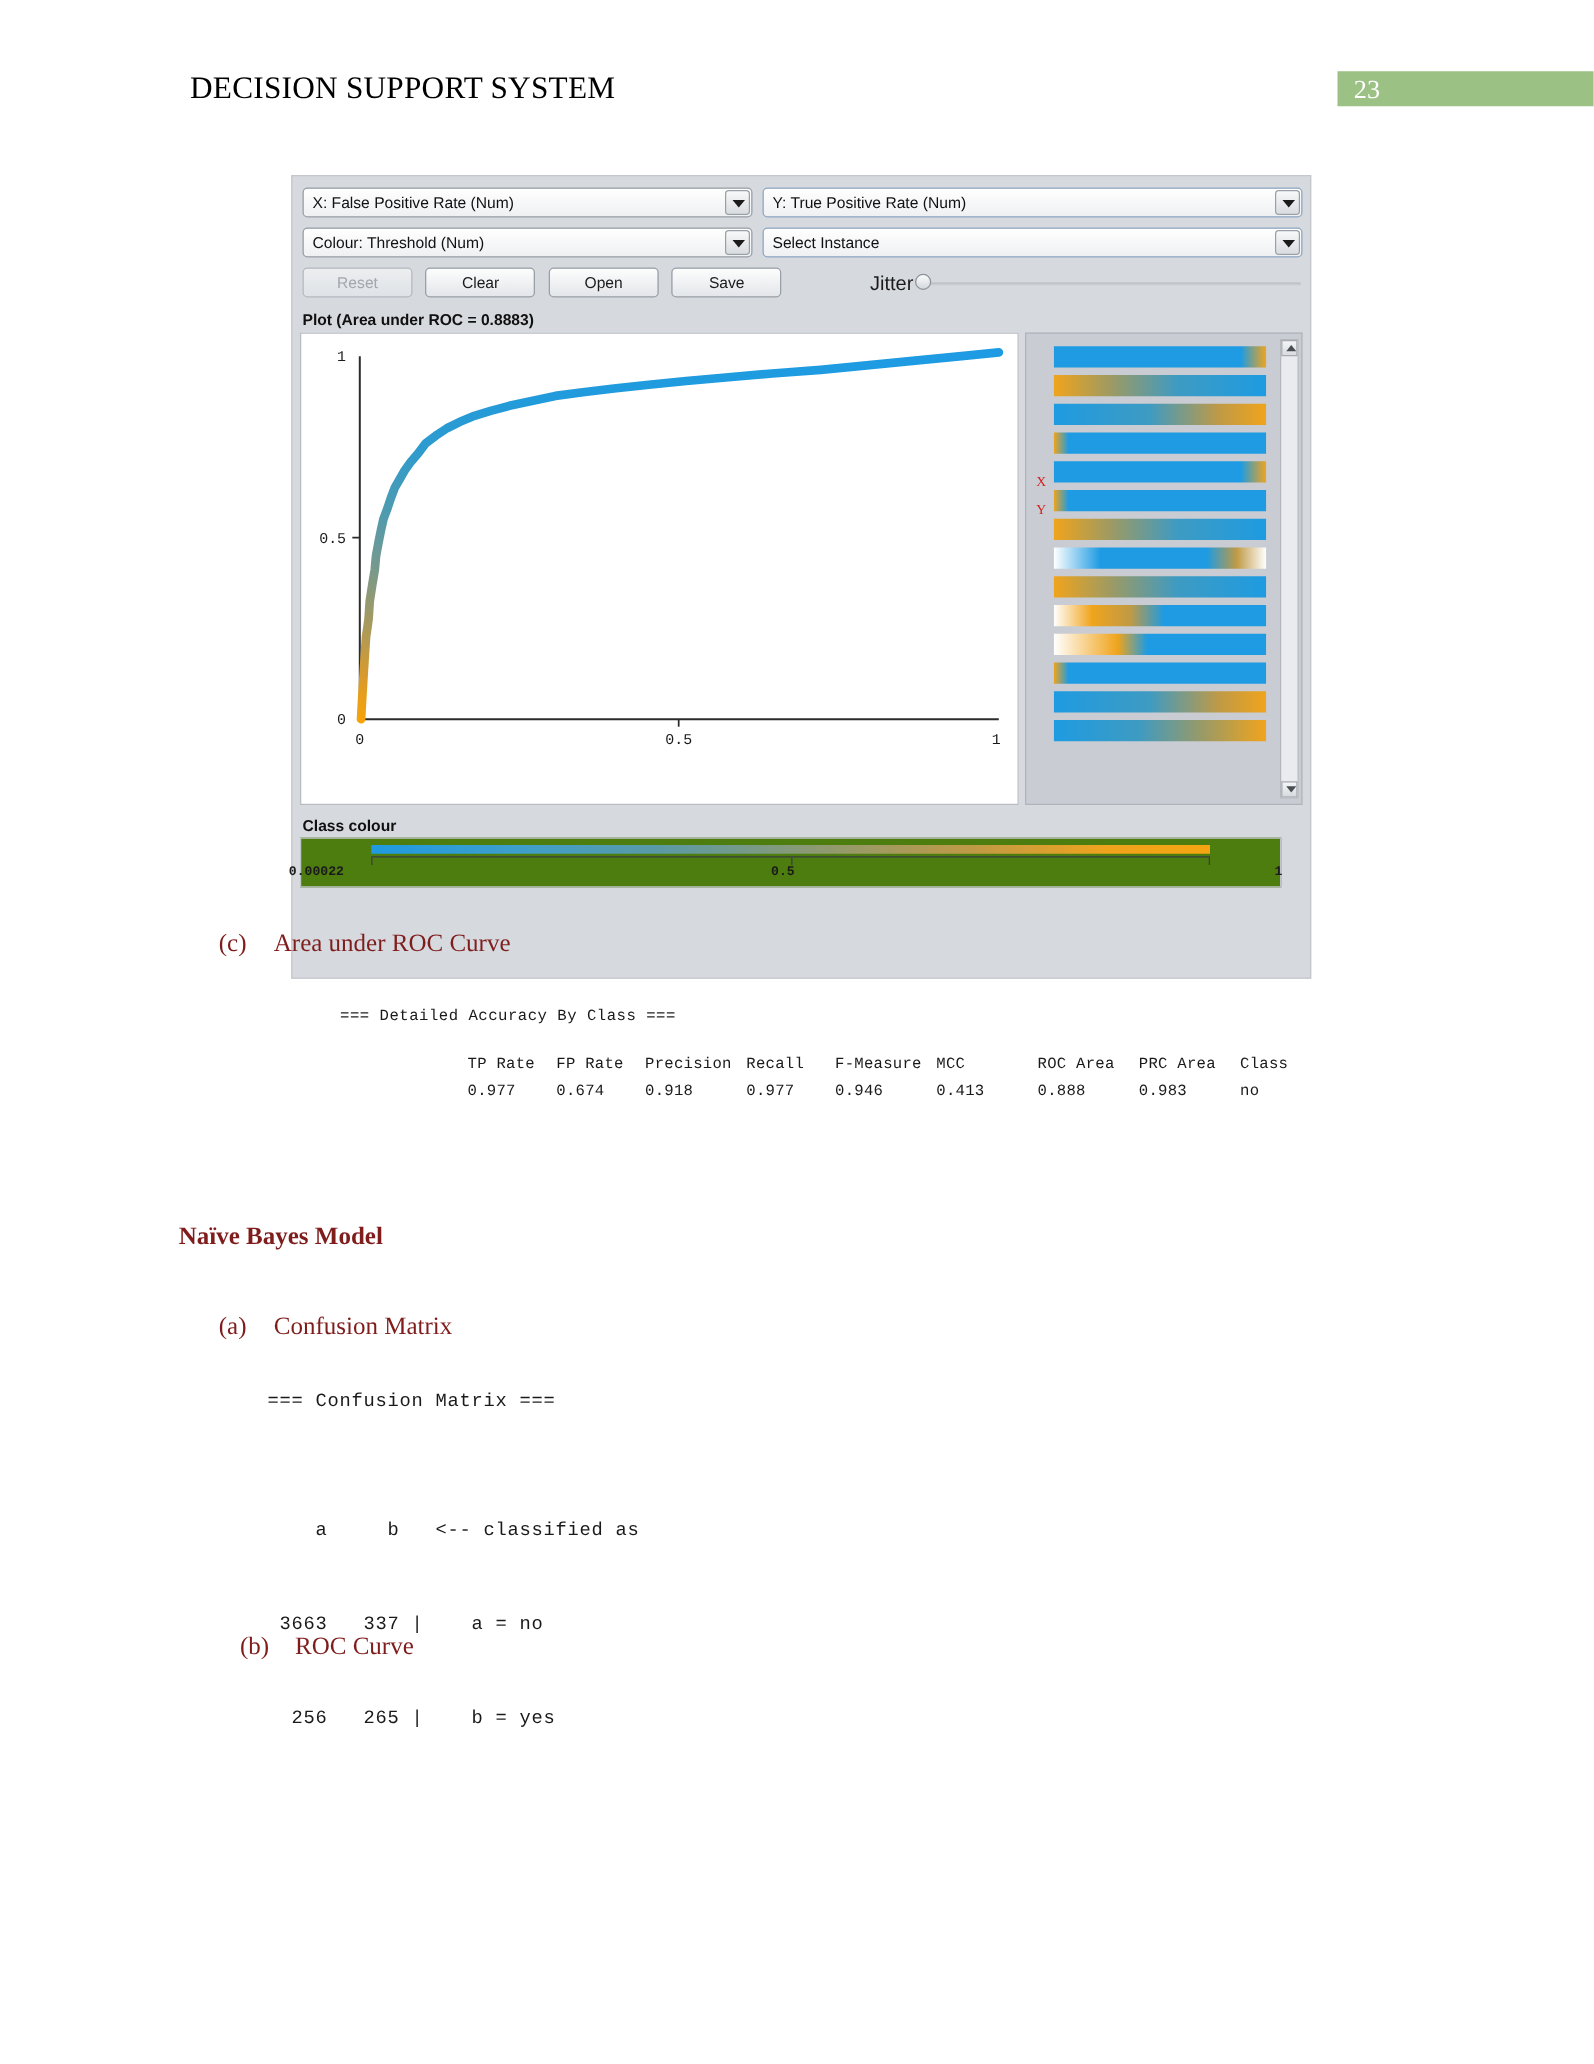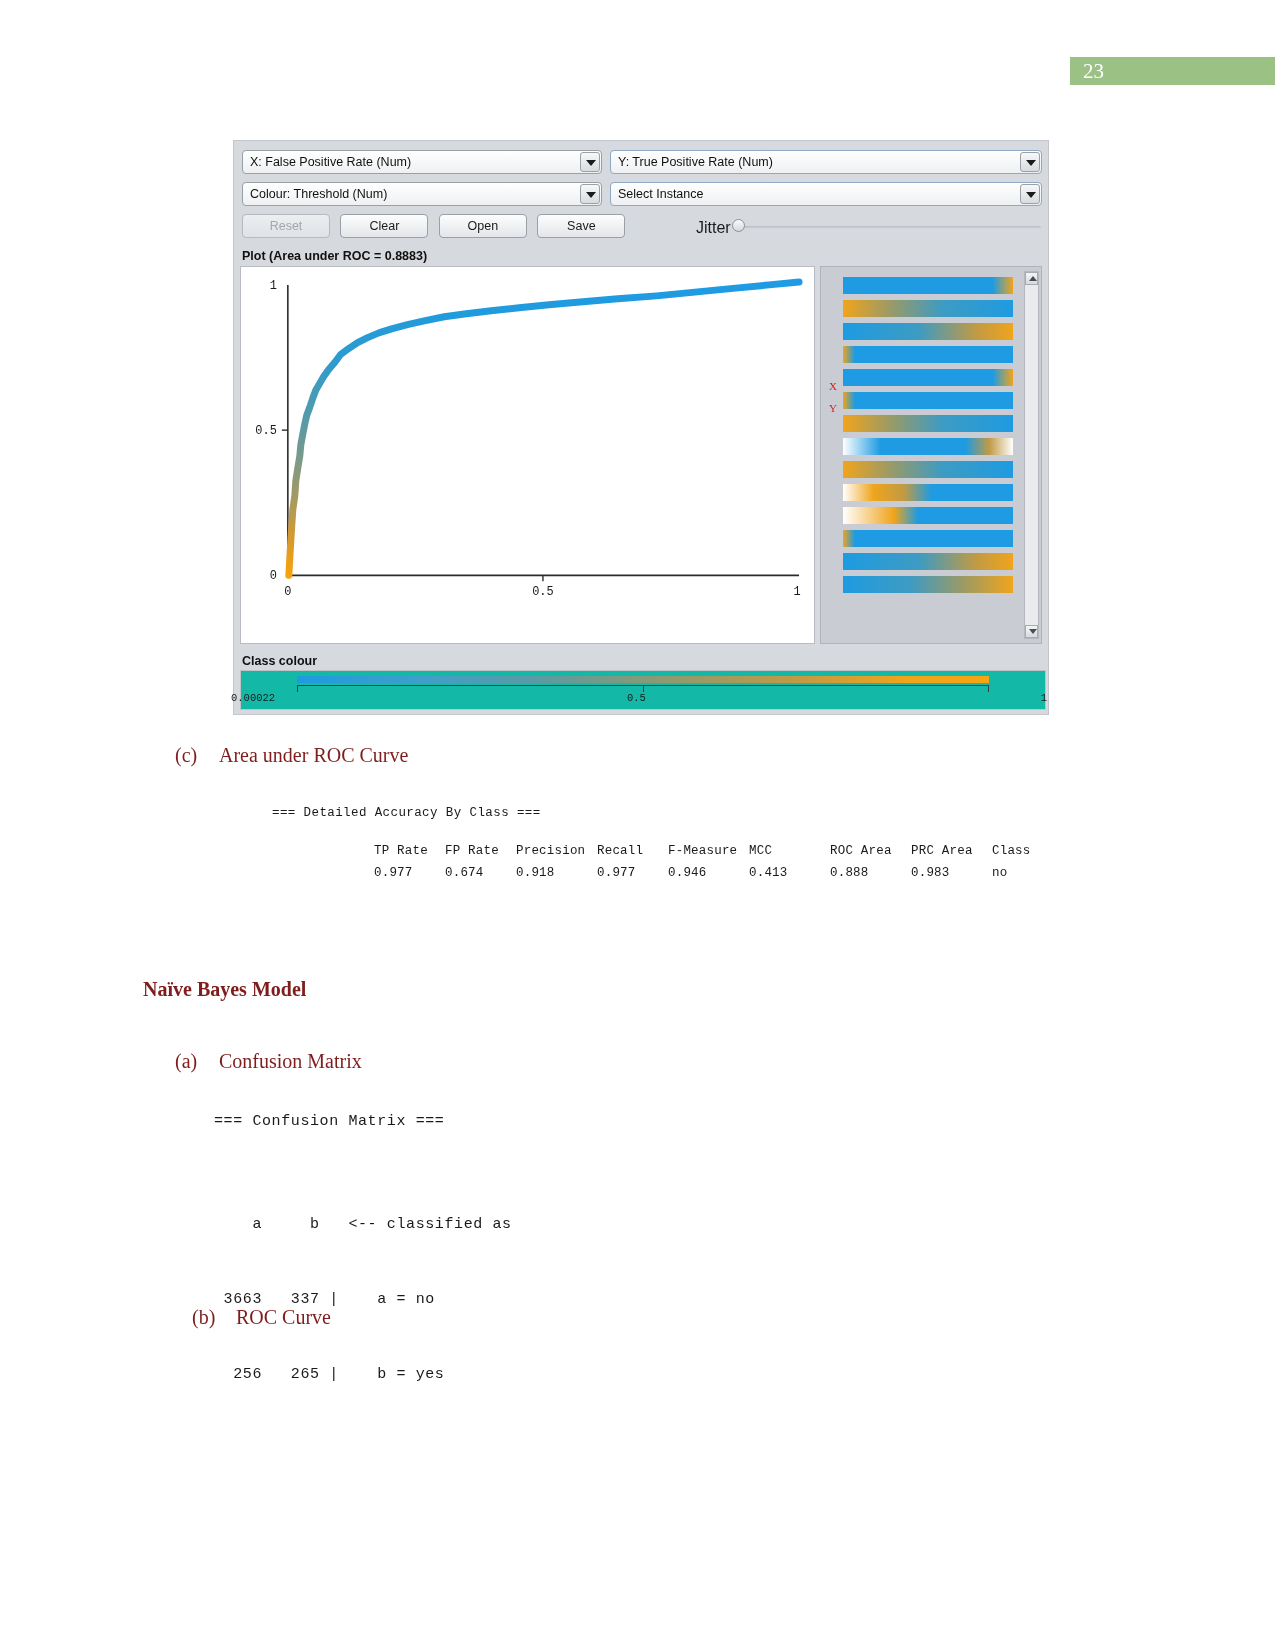--- a/index.html
+++ b/index.html
@@ -18,21 +18,21 @@
     background:#9BC184;
   }
   .hdr-pageno{
     position:absolute;left:1083px;top:58px;width:40px;height:26px;
     color:#ffffff;font-size:21px;font-family:"Liberation Serif",serif;
     line-height:26px;
   }
 
   
   .weka{
-    position:absolute;left:233px;top:140px;width:816px;height:575px;
+    position:absolute;left:233px;top:140px;width:816px;height:643px;
     background:#d6d9de;border:1px solid #c3c6cb;box-sizing:border-box;
     font-family:"Liberation Sans",sans-serif;
   }
   .weka-row{position:absolute;left:8px;right:8px;}
   .combo{
     position:relative;height:24px;background:linear-gradient(#ffffff,#eef0f2);
     border:1px solid #9aa0a8;border-radius:4px;box-sizing:border-box;
     font-size:12.5px;color:#111;line-height:23px;padding-left:7px;
     overflow:hidden;white-space:nowrap;
   }
@@ -87,22 +87,22 @@
   }
   .sb-btn{position:absolute;left:0;width:13px;height:13px;
           background:linear-gradient(#f4f5f6,#d8dbdf);border:1px solid #a8acb2;box-sizing:border-box;}
   .sb-btn.up{top:0;}.sb-btn.down{bottom:0;}
   .sb-btn::after{content:"";position:absolute;left:2.5px;border-left:4px solid transparent;border-right:4px solid transparent;}
   .sb-btn.up::after{top:3px;border-bottom:5px solid #4a4e54;}
   .sb-btn.down::after{bottom:3px;border-top:5px solid #4a4e54;}
 
   .class-colour-label{position:absolute;left:8px;top:513px;font-size:12.5px;font-weight:bold;color:#101010;}
   .cc-panel{
-    position:absolute;left:6px;top:529px;right:2px;height:40px;
-    background:#14b8a6;border:1px solid #bfc3c8;box-sizing:border-box;
+    position:absolute;left:6px;top:529px;right:23px;height:40px;
+    background:#4d7c0f;border:1px solid #bfc3c8;box-sizing:border-box;font-weight:bold;
   }
   .cc-bar{
     position:absolute;left:56px;right:56px;top:5px;height:7px;
     background:linear-gradient(to right,#1f9ae0 0%,#3f9fc9 18%,#5a9aa5 34%,#8a9a74 52%,#c09a45 72%,#f0a41c 88%,#f5a511 100%);
   }
   .cc-axis{position:absolute;left:56px;right:56px;top:14px;height:6px;border-top:1px solid #3a3d42;}
   .cc-tick{position:absolute;top:0;width:1px;height:6px;background:#3a3d42;}
   .cc-val{position:absolute;top:21px;font-size:10.5px;color:#1b1b1b;font-family:"Liberation Mono",monospace;}
 
   
@@ -129,20 +129,21 @@
   .acc-table .c0{width:138px;}
   .acc-table .cn{width:71px;}
   .acc-table .cw{width:81px;}
   .cm-head{left:214px;top:1113px;font-size:15px;letter-spacing:.6px;}
   .cm-body{left:214px;top:1162px;font-size:15px;letter-spacing:.6px;line-height:25px;}
 </style>
 </head>
 <body>
 
 <div class="page-header">
+  <div class="hdr-title">DECISION SUPPORT SYSTEM</div>
   <div class="hdr-pagebox"></div>
   <div class="hdr-pageno">23</div>
 </div>
 
 <div class="weka">
 
   <div class="weka-row" style="top:9px;">
     <div style="position:absolute;left:0;width:360px;">
       <div class="combo">
         <span>X: False Positive Rate (Num)</span>

